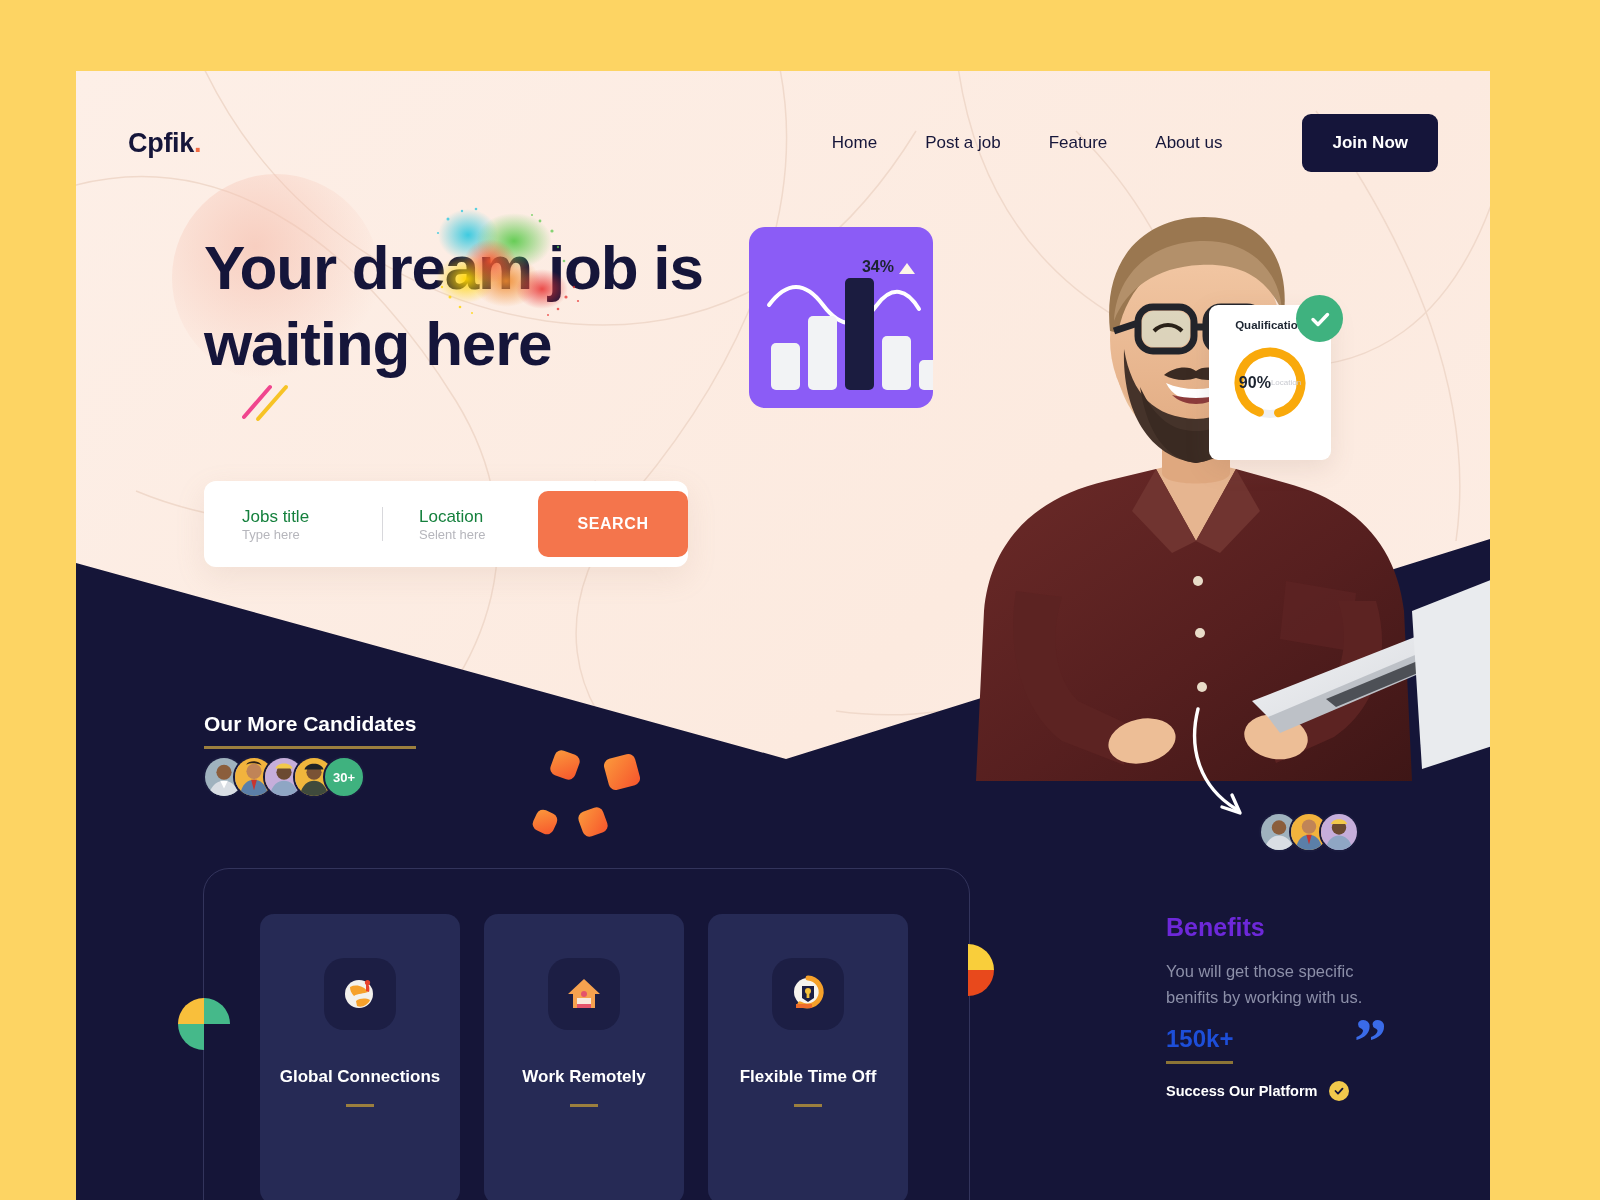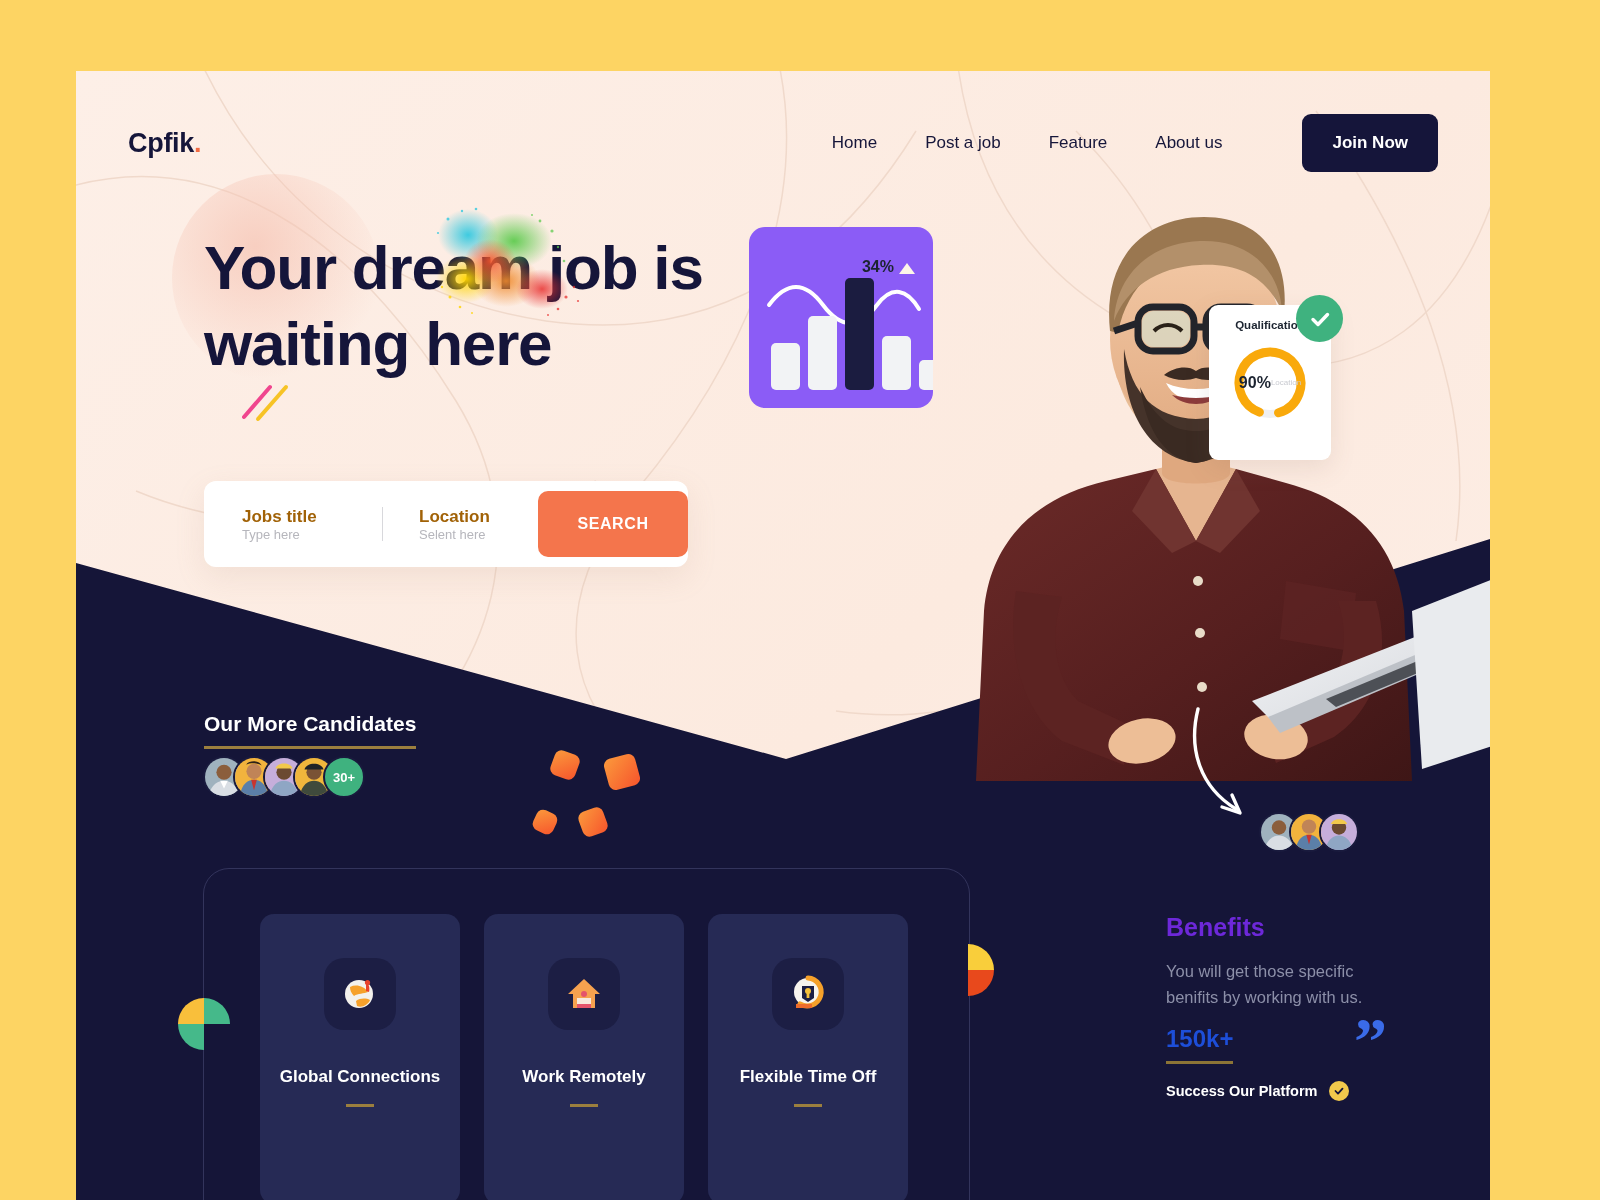--- a/index.html
+++ b/index.html
@@ -103,21 +103,21 @@
     position: absolute;
     left: 128px; top: 410px;
     width: 484px; height: 86px;
     background: #fff;
     border-radius: 12px;
     box-shadow: 0 10px 30px rgba(180,140,120,.14);
     display: flex; align-items: center;
   }
   .sfield { padding-left: 38px; width: 178px; }
   .sfield.loc { padding-left: 36px; width: 144px; }
-  .sfield-label { font-size: 17px; font-weight: bold; color: #a16207; margin-bottom: 0; }
+  .sfield-label { font-size: 17px; font-weight: normal; color: #15803d; margin-bottom: 0; }
   .sfield-ph { font-size: 13px; color: #B6B6BC; }
   .sdivider { width: 1px; height: 34px; background: #D8D8DC; }
   .search-btn {
     margin-left: auto; margin-right: 0;
     background: #F4754C; color: #fff;
     font-size: 16px; font-weight: bold; letter-spacing: .6px;
     border: none; border-radius: 10px;
     width: 150px; height: 66px;
     cursor: pointer;
     font-family: "Liberation Sans", sans-serif;

